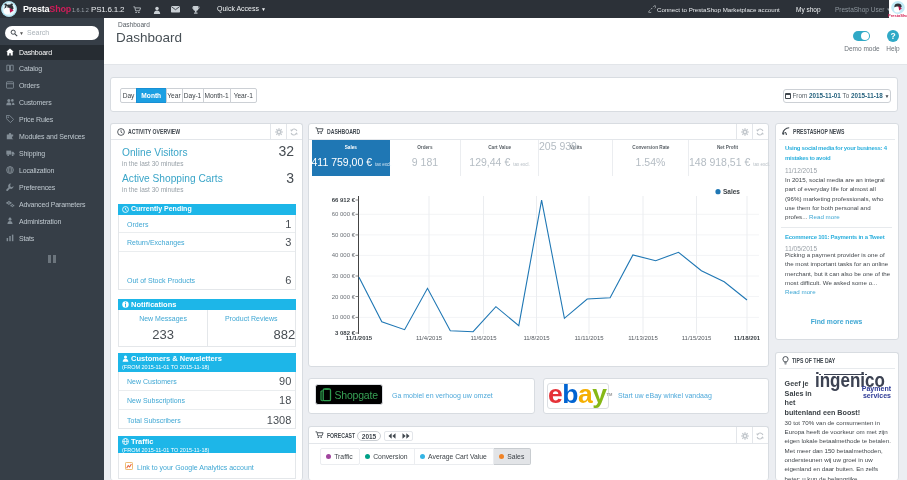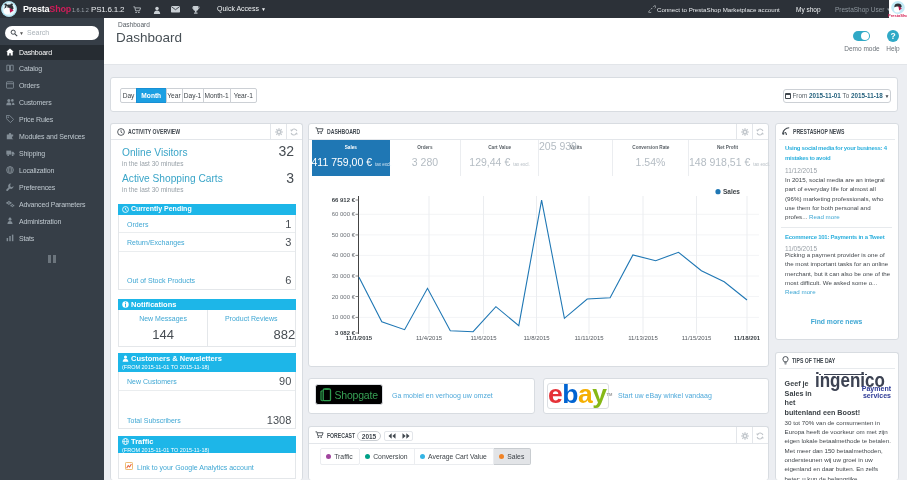--- a/index.html
+++ b/index.html
@@ -218,33 +218,37 @@
  </div>
 
  <div class="cyhead" style="left:118px;top:298.7px;width:178.3px;height:11.1px;font-size:7.5px;line-height:11.1px;padding-left:4px"><svg style="display:inline-block;vertical-align:-1.5px;margin-right:2px" width="7" height="7" viewBox="0 0 10 10">
           <circle cx="5" cy="5" r="4.6" fill="#fff"></circle>
           <rect x="4.3" y="1.8" width="1.4" height="1.6" fill="#1db6e8"></rect>
           <rect x="4.3" y="4.2" width="1.4" height="4" fill="#1db6e8"></rect>
         </svg>Notifications</div>
  <div class="abs" style="left:118px;top:309.8px;width:178.3px;height:37.6px;border:1px solid #e4e7ea;border-top:none">
   <div class="abs" style="left:50%;top:0;bottom:0;width:1px;background:#e4e7ea"></div>
   <div class="abs" style="left:0;top:5px;width:50%;text-align:center;color:#41a8d4;font-size:7px">New Messages</div>
-  <div class="abs" style="left:0;top:17px;width:50%;text-align:center;color:#474d53;font-size:13px">144</div>
+  <div class="abs" style="left:0;top:17px;width:50%;text-align:center;color:#474d53;font-size:13px">233</div>
   <div class="abs" style="right:0;top:5px;width:50%;text-align:center;color:#41a8d4;font-size:7px">Product Reviews</div>
   <div class="abs" style="right:0;top:17px;width:50%;text-align:right;color:#474d53;font-size:13px">882</div>
  </div>
 
  <div class="cyhead" style="left:118px;top:352.5px;width:178.3px;height:19.1px;font-size:7.5px;line-height:8.5px;padding:2px 0 0 4px"><svg style="display:inline-block;vertical-align:-1px;margin-right:2px" width="7" height="7" viewBox="0 0 10 10">
           <circle cx="5" cy="3" r="2.2" fill="#fff"></circle>
           <path d="M1 9.5 c0-2.8 1.8-4.2 4-4.2 s4 1.4 4 4.2 z" fill="#fff"></path>
         </svg>Customers &amp; Newsletters<br><span style="font-size:5.5px;font-weight:normal">(FROM 2015-11-01 TO 2015-11-18)</span></div>
  <div class="abs" style="left:118px;top:371.6px;width:178.3px;height:57.6px;border:1px solid #e4e7ea;border-top:none">
   <div class="arow" style="top:0;height:19.2px">
           <span class="l">New Customers</span>
           <span class="r">90</span>
+        </div>
+  <div class="arow" style="top:19.2px;height:19.2px">
+          <span class="l">New Subscriptions</span>
+          <span class="r">18</span>
         </div>
   <div class="arow" style="top:38.4px;height:19.2px;border-bottom:none">
           <span class="l">Total Subscribers</span>
           <span class="r">1308</span>
         </div>
  </div>
 
  <div class="cyhead" style="left:118px;top:435.7px;width:178.3px;height:17.4px;font-size:7.5px;line-height:8px;padding:2px 0 0 4px"><svg style="display:inline-block;vertical-align:-1px;margin-right:2px" width="7" height="7" viewBox="0 0 10 10">
           <circle cx="5" cy="5" r="4.3" fill="none" stroke="#fff" stroke-width="1.1"></circle>
           <ellipse cx="5" cy="5" rx="2" ry="4.3" fill="none" stroke="#fff" stroke-width="0.9"></ellipse>
@@ -286,21 +290,21 @@
         <path d="M0.2 2 L1.6 4.8 L3.6 2.6 Z M9.8 8 L8.4 5.2 L6.4 7.4 Z" fill="#c0c5ca"></path>
       </svg>
 </div>
 <div id="stats">
  <div class="abs" style="left:311.5px;top:140.2px;width:78.5px;height:35.5px;background:#1f77b4">
   <div class="abs" style="left:0;top:4px;width:100%;text-align:center;font-size:6px;font-weight:bold;color:#fff"><span class="st">Sales</span></div>
   <div class="abs" style="left:0;top:16px;width:100%;text-align:center;font-size:10.5px;color:#fff;white-space:nowrap">411 759,00 € <span style="font-size:4.5px;color:#cfe3f2">tax excl.</span></div>
  </div>
  <div class="abs" style="left:390px;top:140.2px;width:71px;height:35.5px;border-right:1px solid #ebedf0">
   <div class="abs" style="left:0;top:4px;width:100%;text-align:center;font-size:6px;font-weight:bold;color:#5b6268"><span class="st">Orders</span></div>
-  <div class="abs" style="left:0;top:16px;width:100%;text-align:center;font-size:10.5px;color:#b4bcc3">3 280</div>
+  <div class="abs" style="left:0;top:16px;width:100%;text-align:center;font-size:10.5px;color:#b4bcc3">9 181</div>
  </div>
  <div class="abs" style="left:461px;top:140.2px;width:78px;height:35.5px;border-right:1px solid #ebedf0">
   <div class="abs" style="left:0;top:4px;width:100%;text-align:center;font-size:6px;font-weight:bold;color:#5b6268"><span class="st">Cart Value</span></div>
   <div class="abs" style="left:0;top:16px;width:100%;text-align:center;font-size:10.5px;color:#b4bcc3;white-space:nowrap">129,44 € <span style="font-size:4.5px">tax excl.</span></div>
  </div>
  <div class="abs" style="left:539px;top:140.2px;width:74px;height:35.5px;border-right:1px solid #ebedf0">
   <div class="abs" style="left:0;top:4px;width:100%;text-align:center;font-size:6px;font-weight:bold;color:#5b6268"><span class="st">Visits</span></div>
   <div class="abs" style="left:0;top:0;width:100%;font-size:10.5px;color:#b4bcc3">205 939</div>
  </div>
  <div class="abs" style="left:613px;top:140.2px;width:76px;height:35.5px;border-right:1px solid #ebedf0">

